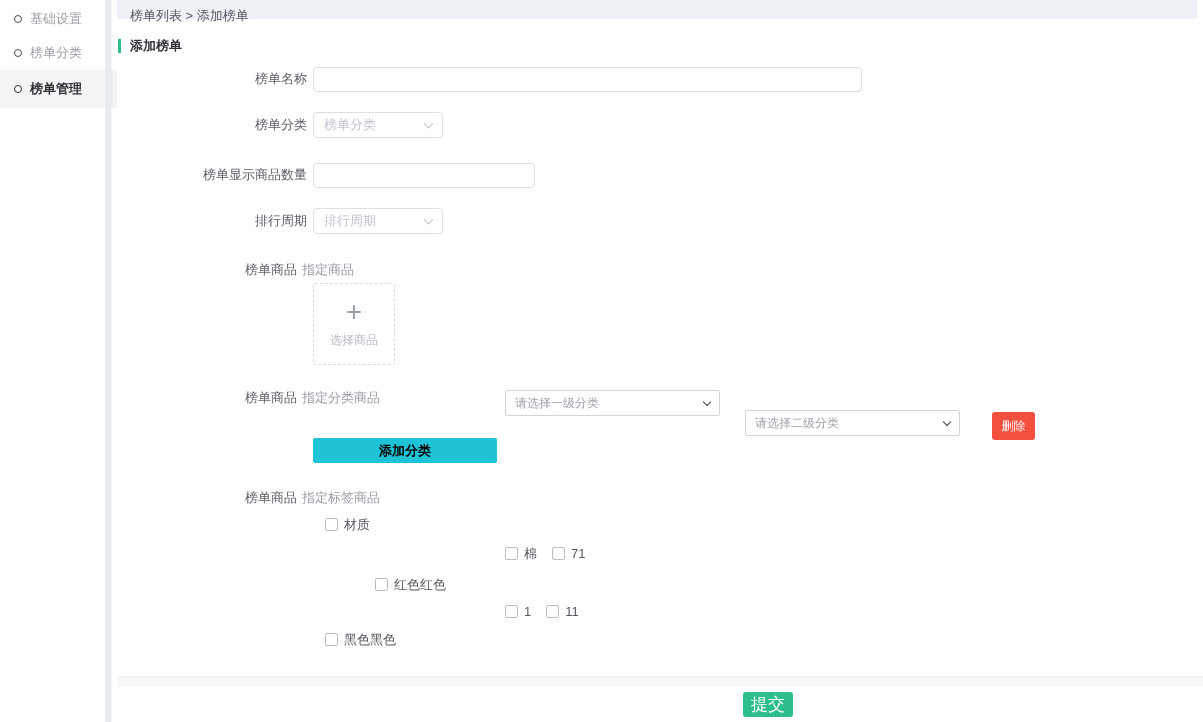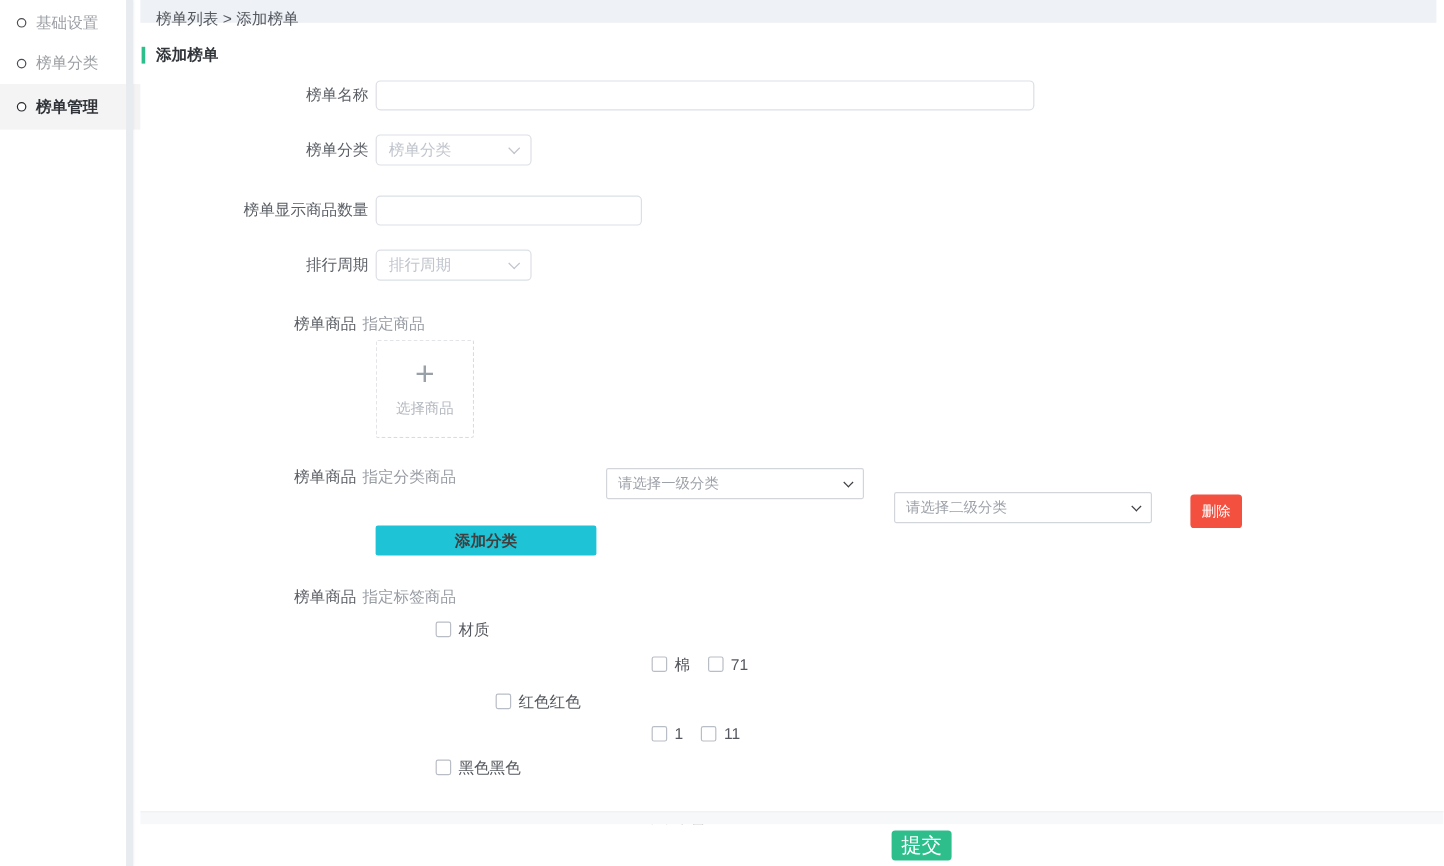--- a/index.html
+++ b/index.html
@@ -50,28 +50,28 @@
   .native-select .chev { width:6px; height:6px; border-right:1.7px solid #3d3f43;
     border-bottom:1.7px solid #3d3f43; margin-top:-3px; }
 
   .dashed-box { position:absolute; left:202px; top:283px; width:82px; height:82px;
     border:1px dashed #d8dbe0; border-radius:2px; display:flex; flex-direction:column;
     align-items:center; justify-content:center; cursor:pointer; background:#fff; }
   .plus-glyph { font-size:28px; font-weight:200; color:#9aa0a8; line-height:26px; }
   .pick-text { font-size:12px; color:#b4b8bf; margin-top:7px; }
 
   .add-btn { position:absolute; left:202px; top:438px; width:184px; height:25px;
-    background:#1EC3D6; color:#404040; font-size:13px; font-weight:600; border:none;
+    background:#1EC3D6; color:#000000; font-size:13px; font-weight:600; border:none;
     border-radius:2px; cursor:pointer; font-family:inherit; }
   .delete-btn { position:absolute; left:881px; top:412px; width:43px; height:28px;
     background:#F4503F; color:#fff; font-size:12px; border:none; border-radius:3px;
     cursor:pointer; font-family:inherit; }
 
   
-  .cb-row { position:absolute; display:flex; align-items:center; gap:15px; height:15px;margin-left:38px; }
+  .cb-row { position:absolute; display:flex; align-items:center; gap:15px; height:15px; }
   .cb-item { display:flex; align-items:center; cursor:pointer; }
   .cb { width:13px; height:13px; border:1px solid #b9bdc6; border-radius:2px;
     background:#fff; flex:none; }
   .cb-label { margin-left:6px; font-size:13px; color:#55585e; white-space:nowrap; }
 
   
   .gap-band { position:absolute; left:0; right:0; top:676px; height:11px;
     background:#f7f8fa; border-top:1px solid #eef0f2; }
   .footer { position:absolute; left:0; right:0; top:687px; height:35px; background:#fff; }
   .submit-btn { position:absolute; left:632px; top:5px; width:50px; height:25px;

